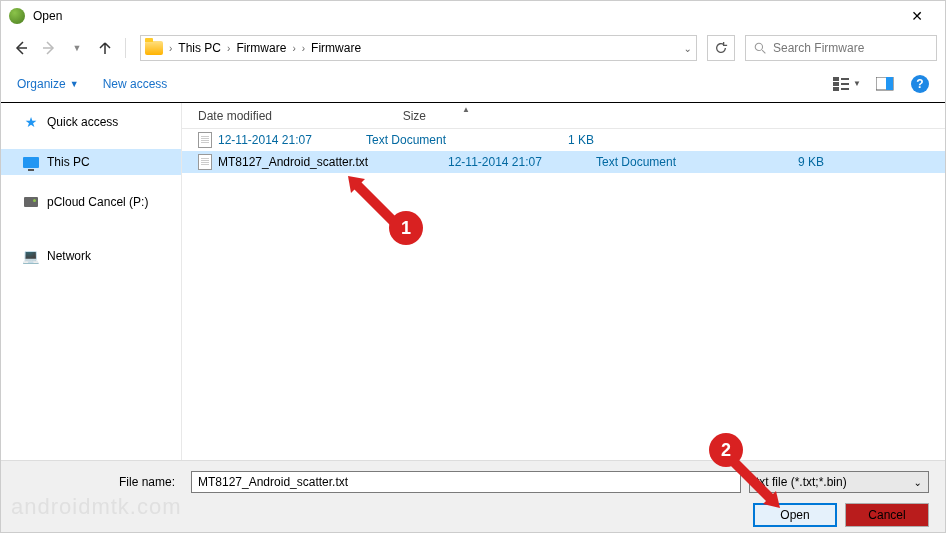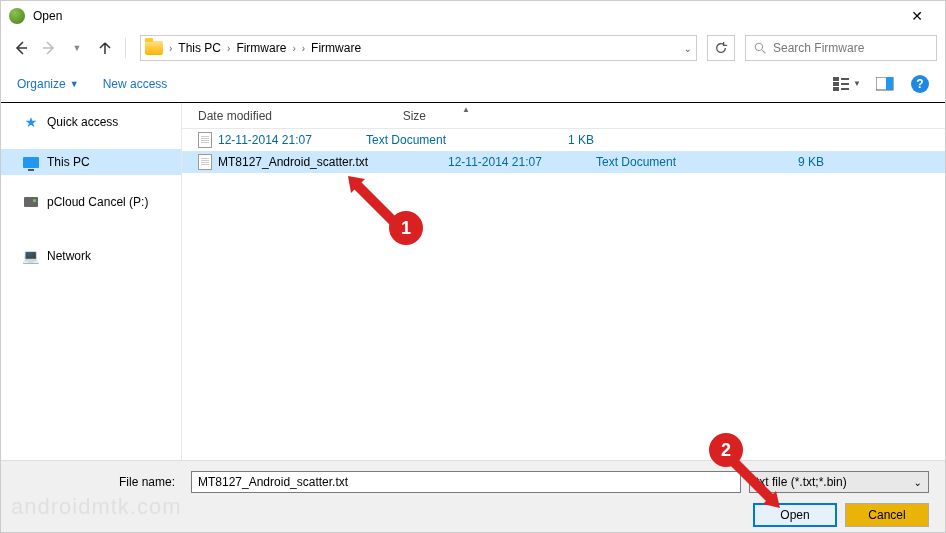--- a/index.html
+++ b/index.html
@@ -49,21 +49,21 @@
 .row.selected{background:#cce8ff}
 .file-icon{width:14px;height:16px;border:1px solid #999;background:#fff;margin-right:6px;position:relative}
 .file-icon::before{content:"";position:absolute;top:3px;left:2px;right:2px;height:1px;background:#ccc;box-shadow:0 2px 0 #ccc,0 4px 0 #ccc,0 6px 0 #ccc}
 .row .col-date,.row .col-type,.row .col-size{color:#0369a1}
 .bottom{position:absolute;bottom:0;left:0;right:0;height:72px;background:#f0f0f0;border-top:1px solid #ddd;padding:10px 16px}
 .fn-row{display:flex;align-items:center;gap:8px}
 .fn-label{width:166px;text-align:right;padding-right:8px}
 .fn-input{flex:1;height:22px;border:1px solid #7a7a7a;background:#fff;padding:0 6px}
 .fn-filter{width:180px;height:22px;border:1px solid #7a7a7a;background:#e8e8e8;padding:0 6px;display:flex;align-items:center;justify-content:space-between}
 .btn-row{display:flex;justify-content:flex-end;gap:8px;margin-top:10px}
-.btn{width:84px;height:24px;border:1px solid #adadad;background:#eab308;display:flex;align-items:center;justify-content:center;cursor:pointer}
+.btn{width:84px;height:24px;border:1px solid #adadad;background:#b91c1c;display:flex;align-items:center;justify-content:center;cursor:pointer}
 .btn.primary{border:2px solid #0078d7;background:#e5f1fb}
 .callout{position:absolute;width:34px;height:34px;border-radius:50%;background:#d92121;color:#fff;display:flex;align-items:center;justify-content:center;font-size:18px;font-weight:bold;pointer-events:none}
 .arrow1{position:absolute;left:342px;top:170px;pointer-events:none}
 .arrow2{position:absolute;left:717px;top:445px;pointer-events:none}
 .watermark{position:absolute;left:10px;bottom:12px;font-size:22px;color:#e0e0e0;letter-spacing:1px;font-family:Arial}
 </style>
 </head>
 <body>
 
 <div class="titlebar">

